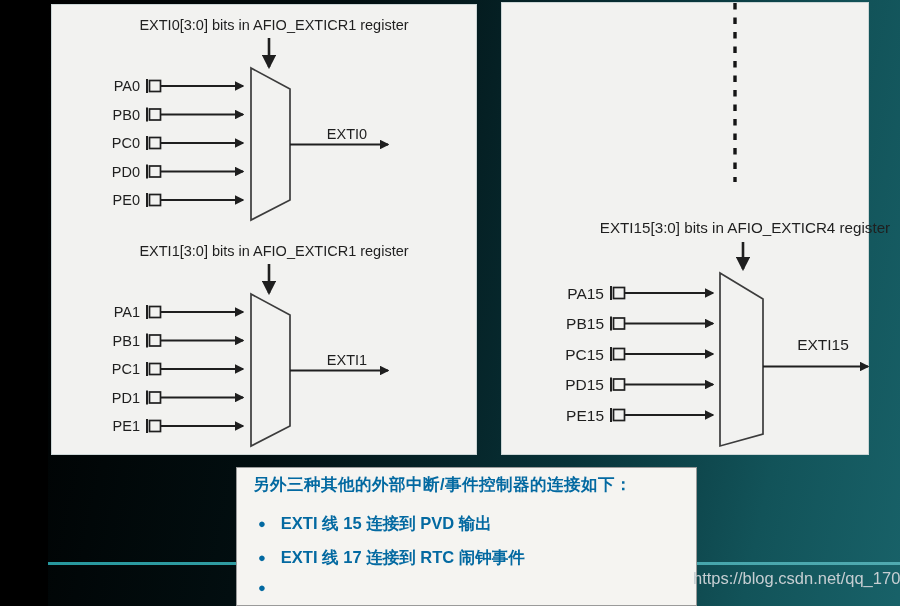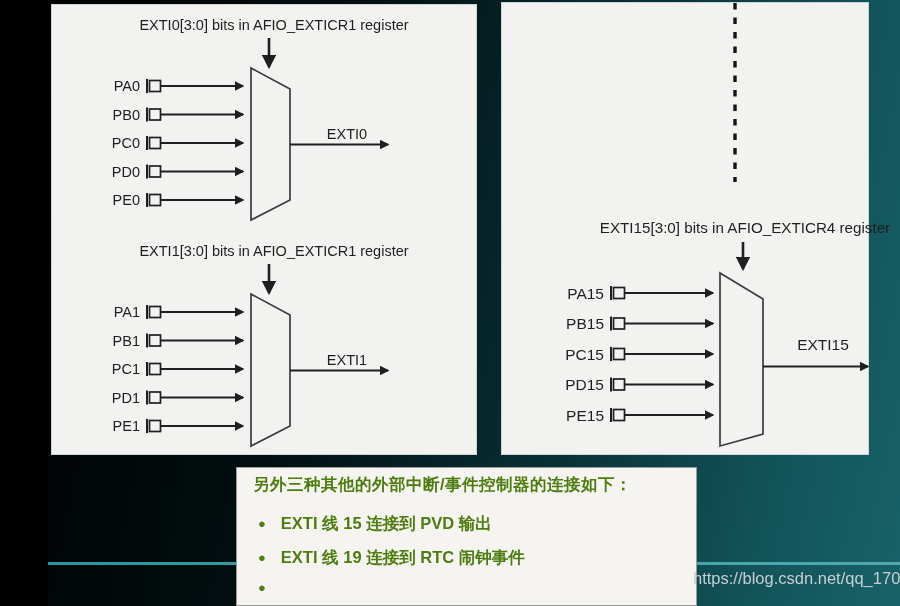--- a/index.html
+++ b/index.html
@@ -23,21 +23,21 @@
   .pad-bar{stroke:#1f1f1f;stroke-width:2;}
   .pad-box{stroke:#1f1f1f;stroke-width:1.7;fill:none;}
   .dotline{stroke:#141414;stroke-width:3.4;stroke-dasharray:6.5 8;fill:none;}
   .reg-label{font-size:14.5px;}
   .reg-label-r{font-size:15.2px;}
   .pin-label{font-size:14.5px;}
   .pin-label-r{font-size:15.5px;}
   .out-label{font-size:14.5px;}
   .out-label-r{font-size:15.5px;}
   .note-box{position:absolute;left:188px;top:467px;width:461px;height:139px;
-    background:#f5f4f1;border:1px solid #9a9a9a;z-index:3;box-sizing:border-box;color:#4d7c0f;}
+    background:#f5f4f1;border:1px solid #9a9a9a;z-index:3;box-sizing:border-box;color:#0369a1;}
   .note-title{margin:6px 0 0 16px;font-size:16.5px;font-weight:bold;letter-spacing:.5px;}
   .note-item{display:flex;align-items:center;margin-left:21px;font-size:16.5px;font-weight:bold;}
   .note-item.first{margin-top:17px;}
   .note-item.rest{margin-top:12px;}
   .bullet{font-size:13px;margin-right:15px;position:relative;top:-1px;}
   .wm-url{position:absolute;left:645px;top:569px;font-size:16.5px;color:#c6ced2;z-index:5;white-space:nowrap;text-align:right;}
   .wm-logo{position:absolute;left:756px;top:579px;font-size:17.5px;font-weight:bold;color:#0d4c55;
     letter-spacing:1.2px;z-index:4;white-space:nowrap;text-shadow:1px 1px 1px rgba(140,210,220,.45);}
 </style>
 </head>
@@ -191,21 +191,21 @@
   </div>
 
   <div class="note-box">
     <div class="note-title">另外三种其他的外部中断/事件控制器的连接如下：</div>
     <div class="note-item first">
       <span class="bullet">●</span>
       <span>EXTI 线 15 连接到 PVD 输出</span>
     </div>
     <div class="note-item rest">
       <span class="bullet">●</span>
-      <span>EXTI 线 19 连接到 RTC 闹钟事件</span>
+      <span>EXTI 线 17 连接到 RTC 闹钟事件</span>
     </div>
     <div class="note-item rest">
       <span class="bullet">●</span>
     </div>
   </div>
 
   <div class="wm-url">https://blog.csdn.net/qq_17017545</div>
 
 </div>
 

